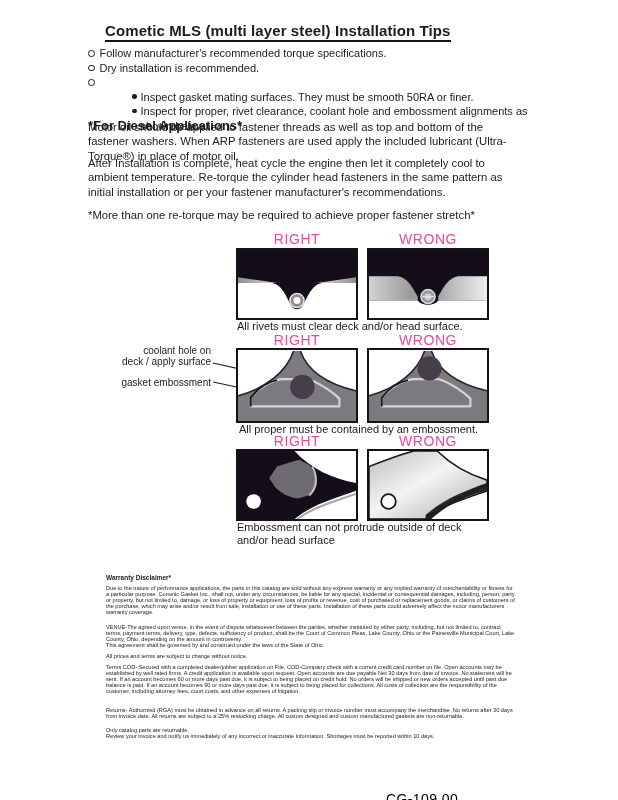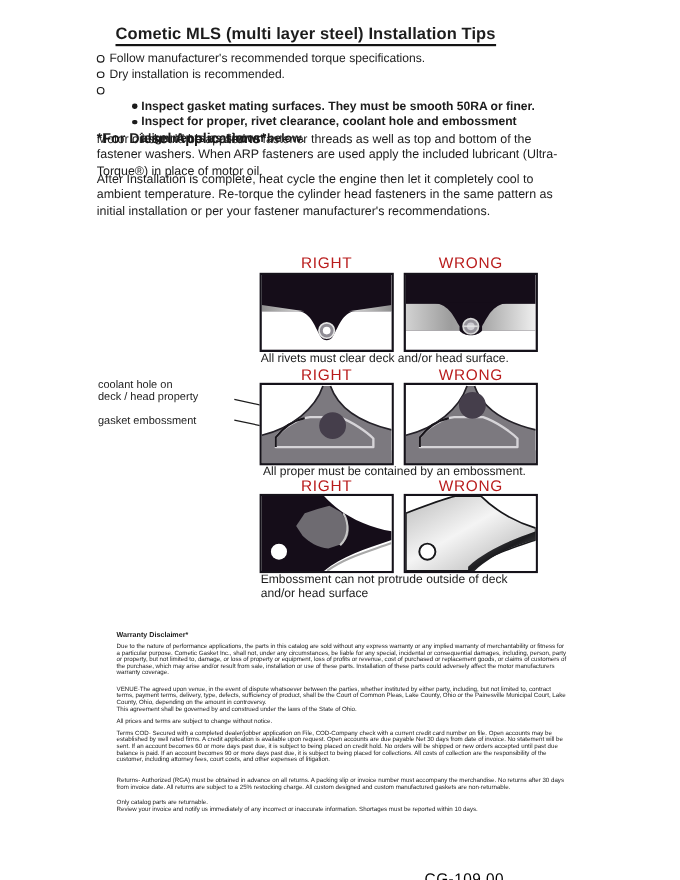--- a/index.html
+++ b/index.html
@@ -7,36 +7,36 @@
         font-family:"Liberation Sans","DejaVu Sans",sans-serif;color:#1c1c1c;}
   .abs{position:absolute;}
 
   
   #title{left:105px;top:22px;font-size:15px;font-weight:bold;border-bottom:2px solid #141414;
          padding-bottom:1px;letter-spacing:0.1px;}
 
   
   .bullet-row{left:88px;width:432px;font-size:11px;line-height:14.5px;display:flex;align-items:flex-start;}
   .marker-o{flex:0 0 auto;width:4.5px;height:4.5px;border:1px solid #1c1c1c;border-radius:50%;margin:4px 5px 0 0;}
-  .sub{left:120px;font-weight:bold;}
+  .sub{left:132px;}
   .marker-dot{flex:0 0 auto;width:4.5px;height:4.5px;background:#1c1c1c;border-radius:50%;margin:4.5px 4px 0 0;}
 
   
   #diesel-heading{left:88px;top:118px;font-size:13px;font-weight:bold;}
   .para{left:88px;width:432px;font-size:11.3px;line-height:14.4px;}
 
   
-  .dlabel{width:122px;text-align:center;font-size:14px;letter-spacing:0.6px;color:#b91c1c;}
+  .dlabel{width:122px;text-align:center;font-size:14px;letter-spacing:0.6px;color:#ec4899;}
   .caption{font-size:11px;line-height:12.5px;white-space:pre-line;}
 
   .panel{border:2px solid #15121a;background:#fff;}
   .panel svg{display:block;}
 
   
-  .side-label{font-size:10px;line-height:11px;text-align:left;width:122px;left:89px;}
+  .side-label{font-size:10px;line-height:11px;text-align:right;width:122px;left:89px;}
 
   
   #disc-heading{left:106px;top:574px;font-size:6.5px;font-weight:bold;}
   .fine{left:106px;width:410px;font-size:5.6px;line-height:6.1px;white-space:pre-line;color:#222;}
 
   #page-number{left:386px;top:791px;font-size:14px;letter-spacing:0.4px;color:#000000;}
 </style>
 </head>
 <body>
 
@@ -60,20 +60,21 @@
     <span>Inspect gasket mating surfaces.  They must be smooth 50RA or finer.</span>
   </div>
   <div class="abs bullet-row sub" style="top:104px;width:401px;">
     <span class="marker-dot"></span>
     <span>Inspect for proper, rivet clearance, coolant hole and embossment alignments as shown below.</span>
   </div>
 
   <div class="abs" id="diesel-heading">*For Diesel Applications*</div>
   <div class="abs para" style="top:120px;">Motor oil should be applied to fastener threads as well as top and bottom of the fastener washers. When ARP fasteners are used apply the included lubricant (Ultra-Torque®) in place of motor oil.</div>
   <div class="abs para" style="top:156px;">After Installation is complete, heat cycle the engine then let it completely cool to ambient temperature. Re-torque the cylinder head fasteners in the same pattern as initial installation or per your fastener manufacturer's recommendations.</div>
+  <div class="abs para" style="top:208px;">*More than one re-torque may be required to achieve proper fastener stretch*</div>
 
   <div class="abs dlabel" style="left:236px;top:231px;">RIGHT</div>
   <div class="abs dlabel" style="left:367px;top:231px;">WRONG</div>
 
   <div class="abs panel" style="left:236px;top:248px;">
     <svg width="118" height="68" viewBox="0 0 121 70" preserveAspectRatio="none">
       <defs>
         <linearGradient id="g1l" x1="0" y1="0" x2="1" y2="0">
           <stop offset="0" stop-color="#8f8f8f"></stop>
             <stop offset="1" stop-color="#dcdcdc"></stop>
@@ -111,21 +112,21 @@
       <rect x="54" y="47.2" width="13" height="1.6" fill="#e6e6e6" opacity="0.85"></rect>
     </svg>
   </div>
 
   <div class="abs caption" style="left:237px;top:320px;">All rivets must clear deck and/or head surface.</div>
 
   <div class="abs dlabel" style="left:236px;top:332px;">RIGHT</div>
   <div class="abs dlabel" style="left:367px;top:332px;">WRONG</div>
 
   <div class="abs side-label" style="top:345px;">coolant hole on</div>
-  <div class="abs side-label" style="top:356px;">deck / head property</div>
+  <div class="abs side-label" style="top:356px;">deck / apply surface</div>
   <div class="abs side-label" style="top:377px;">gasket embossment</div>
 
   <svg class="abs" style="left:0;top:330px;" width="330" height="110">
     <line x1="213" y1="33" x2="293" y2="51" stroke="#1c1c1c" stroke-width="1.1"></line>
     <line x1="213" y1="52" x2="261" y2="62" stroke="#1c1c1c" stroke-width="1.1"></line>
   </svg>
 
   <div class="abs panel" style="left:236px;top:348px;">
     <svg width="118" height="71" viewBox="0 0 121 73" preserveAspectRatio="none">
       <rect width="121" height="73" fill="#ffffff"></rect>

